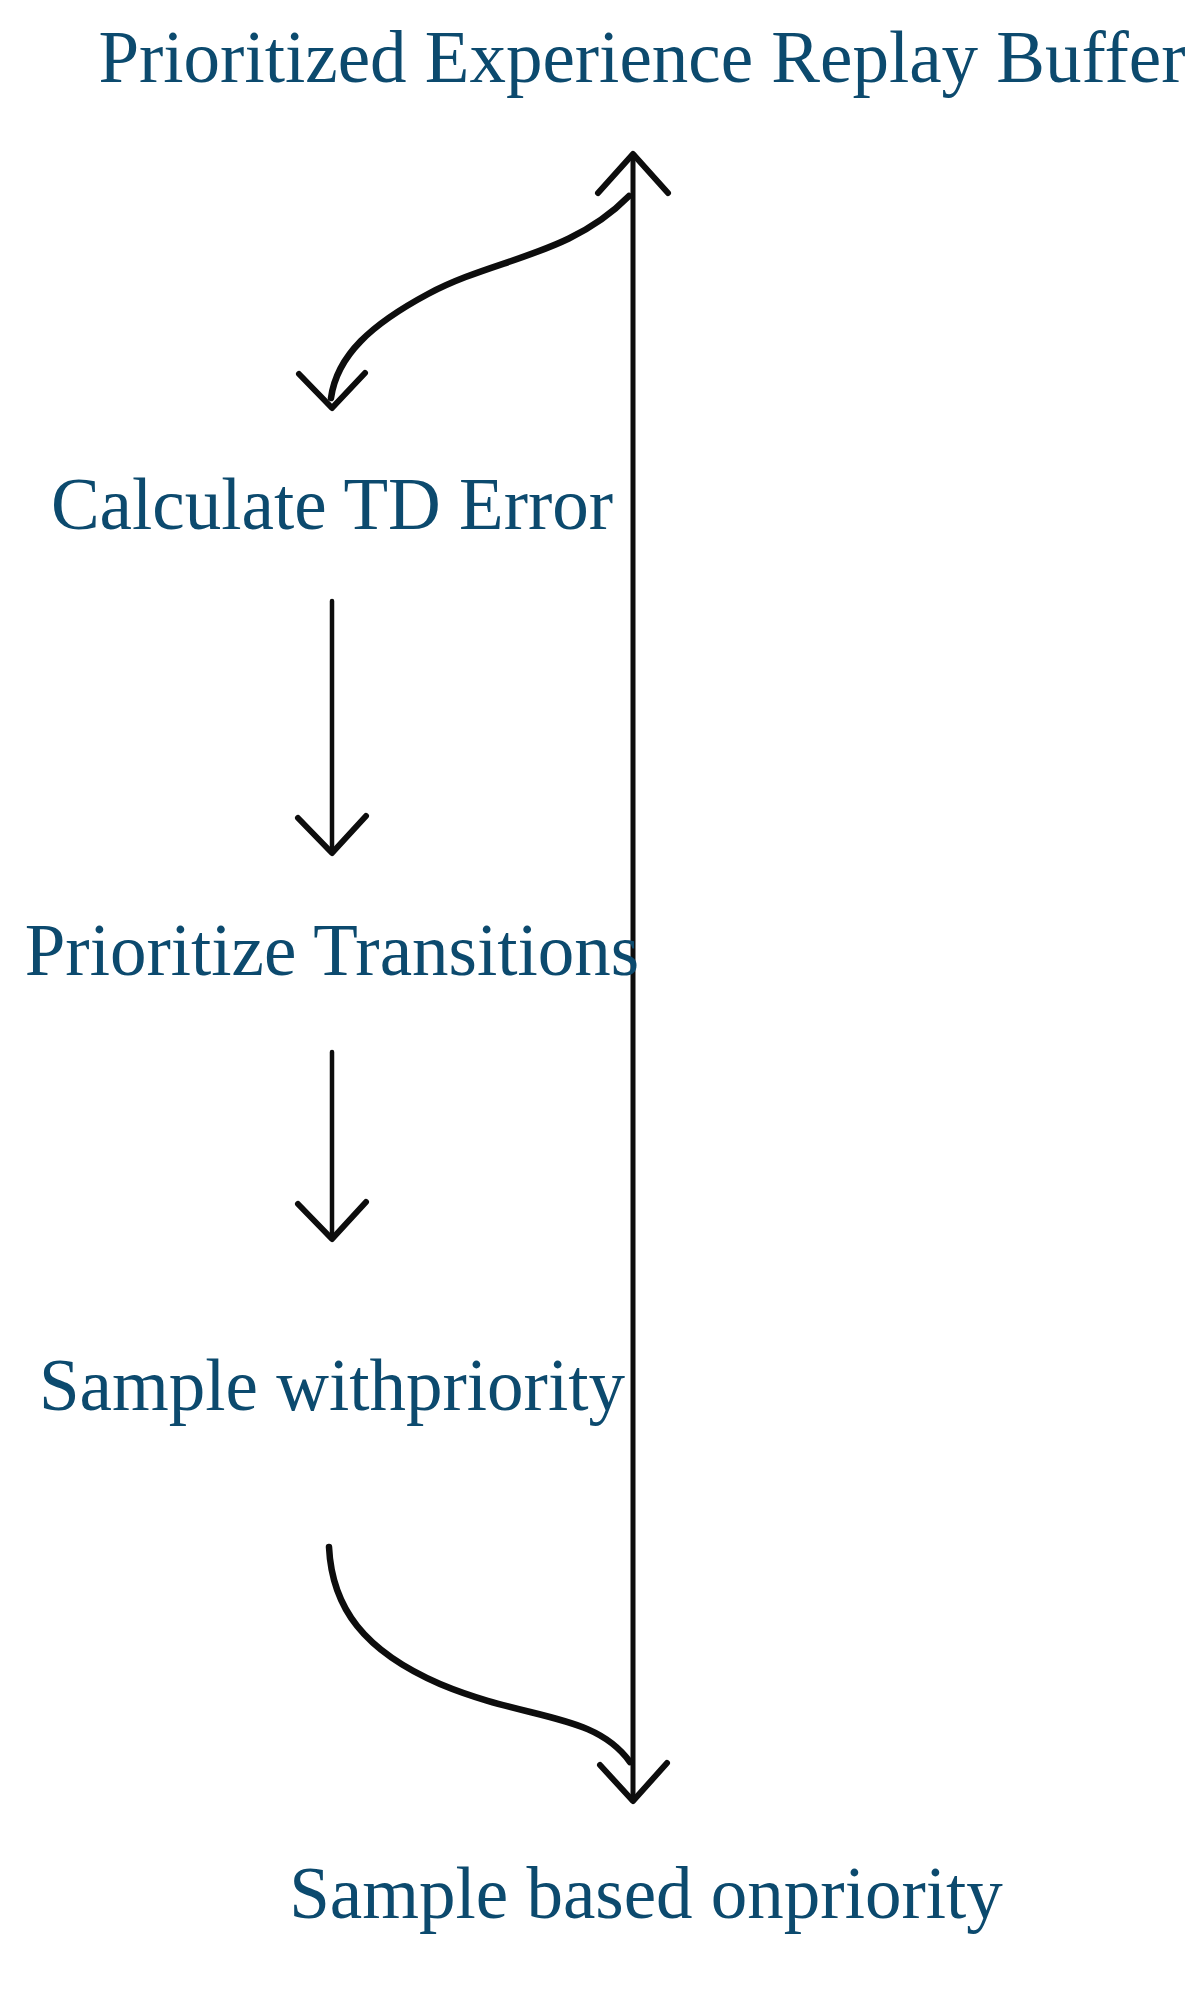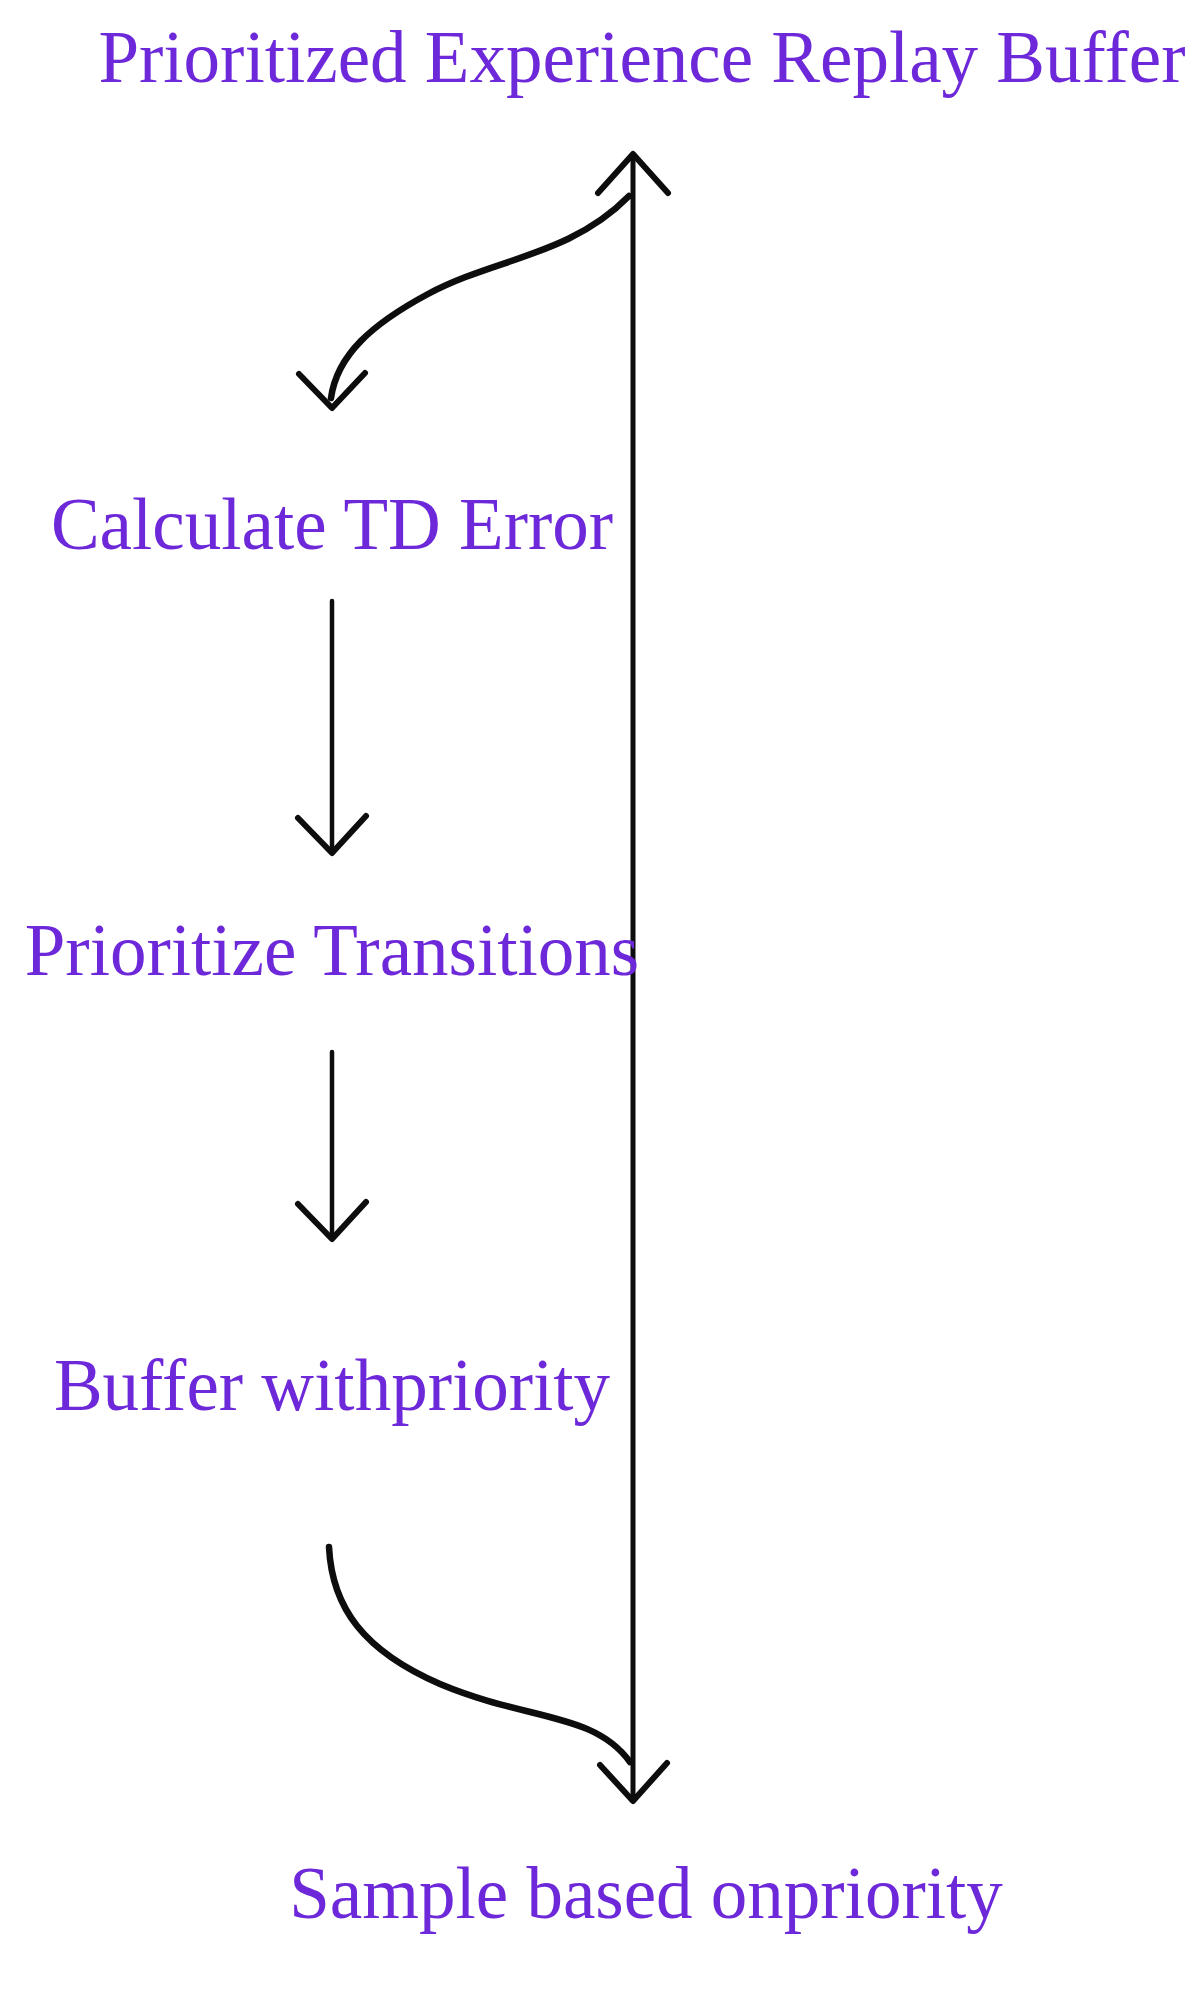--- a/index.html
+++ b/index.html
@@ -15,21 +15,21 @@
     font-family: "Liberation Serif", "DejaVu Serif", serif;
     color: #0d0d0d;
     overflow: hidden;
   }
   .label {
     position: absolute;
     transform: translateX(-50%);
     white-space: nowrap;
     font-size: 73px;
     line-height: 1.0;
-    color: #6d28d9;
+    color: #0c4a6e;
     letter-spacing: 0px;
   }
   #arrow-layer {
     position: absolute;
     left: 0;
     top: 0;
     width: 1192px;
     height: 2016px;
   }
   #arrow-layer path {
@@ -67,21 +67,21 @@
       <path d="M 298 1204 L 332 1239 L 366 1202" stroke-width="6"></path>
     </g>
 
     <g>
       <path d="M 329 1547 C 332 1608 364 1651 440 1684 C 528 1721 594 1712 630 1762" stroke-width="6.5"></path>
     </g>
   </svg>
 
   <div class="label" style="left:642px; top:21px;">Prioritized Experience Replay Buffer</div>
 
-  <div class="label" style="left:332px; top:488px;">Calculate TD Error</div>
+  <div class="label" style="left:332px; top:468px;">Calculate TD Error</div>
 
   <div class="label" style="left:332px; top:914px;">Prioritize Transitions</div>
 
-  <div class="label" style="left:332px; top:1349px;">Buffer withpriority</div>
+  <div class="label" style="left:332px; top:1349px;">Sample withpriority</div>
 
   <div class="label" style="left:646px; top:1857px;">Sample based onpriority</div>
 
 </div>
 
 </body></html>

